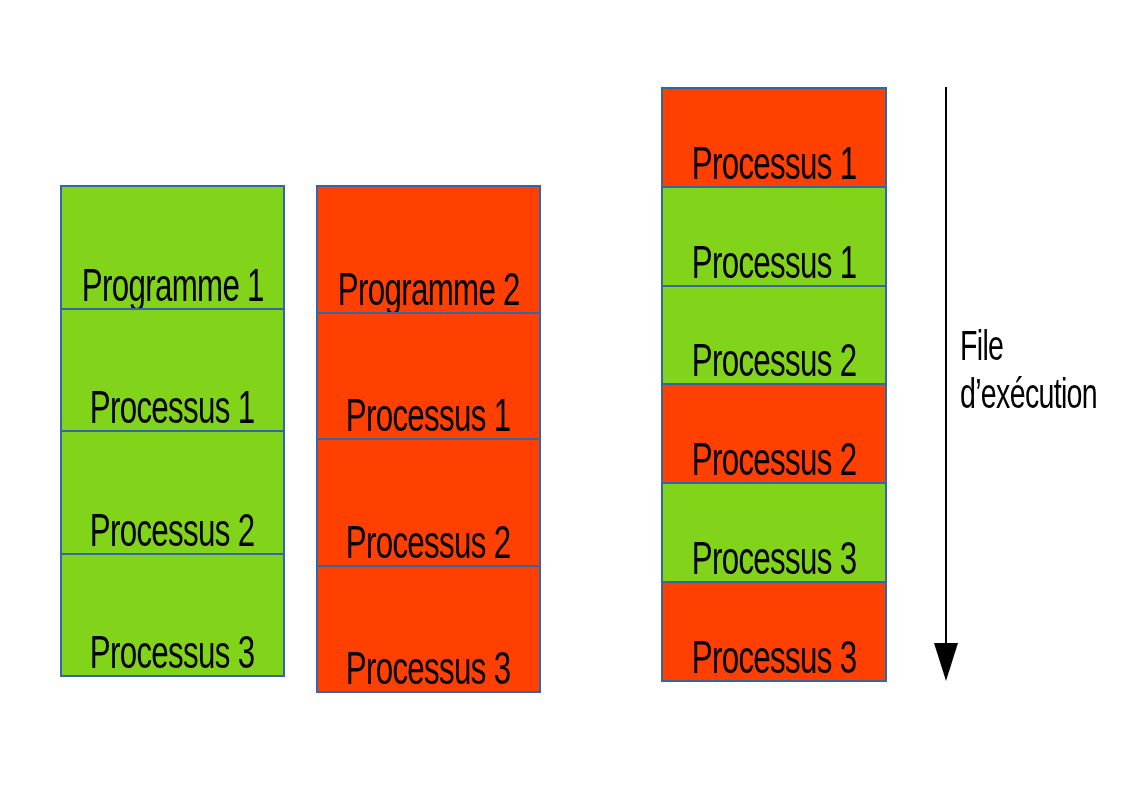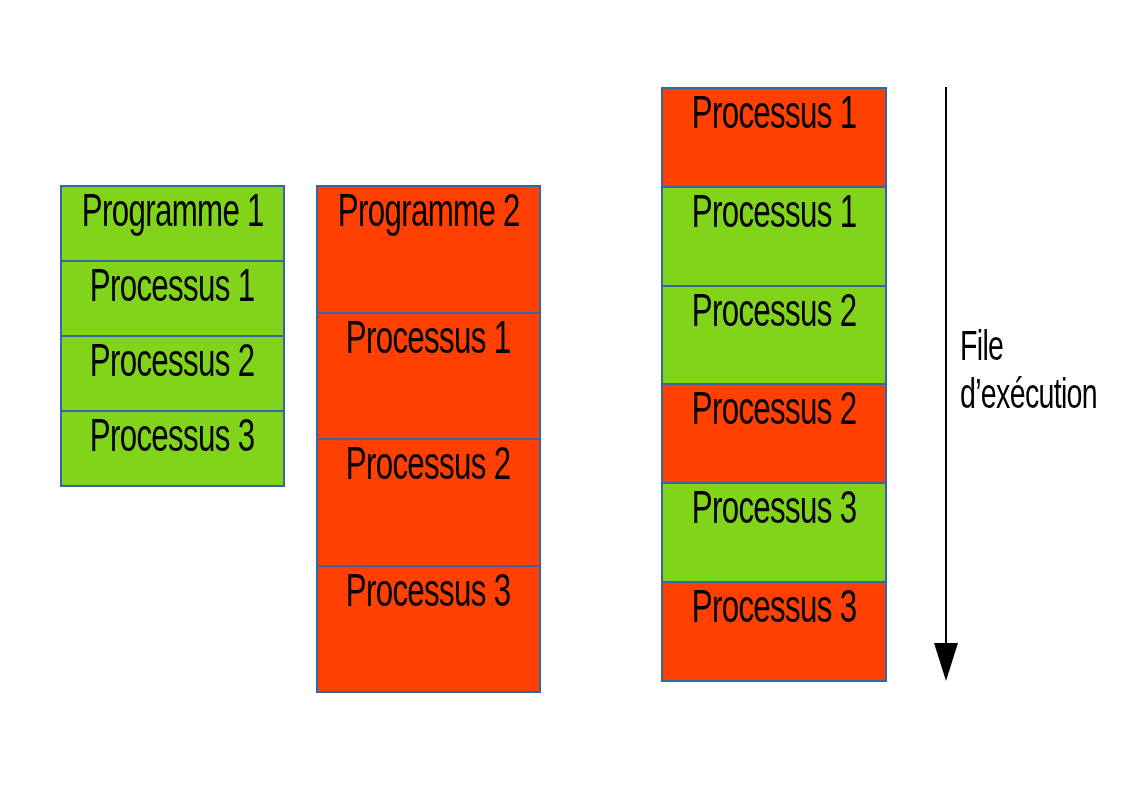--- a/index.html
+++ b/index.html
@@ -19,21 +19,21 @@
     position: absolute;
     display: flex;
     flex-direction: column;
     border: 2px solid var(--border, #3465A4);
     box-sizing: border-box;
     background: #ffffff;
   }
   .cell {
     flex: 1;
     display: flex;
-    align-items: flex-start;
+    align-items: flex-end;
     justify-content: center;
     overflow: hidden;
   }
   .cell + .cell {
     border-top: 2px solid var(--border, #3465A4);
   }
   .cell[data-color="green"] { background: var(--green, #81D41A); }
   .cell[data-color="red"]   { background: var(--red, #FF4000); }
   .cell .t {
     display: inline-block;
@@ -74,21 +74,21 @@
     transform-origin: left center;
     white-space: nowrap;
     letter-spacing: -1px;
   }
 </style>
 </head>
 <body>
 
 <div class="canvas">
 
-  <div class="col" style="left:60px; top:185px; width:225px; height:302px;">
+  <div class="col" style="left:60px; top:185px; width:225px; height:492px;">
     <div class="cell" data-color="green">
       <span class="t">Programme 1</span>
     </div>
     <div class="cell" data-color="green">
       <span class="t">Processus 1</span>
     </div>
     <div class="cell" data-color="green">
       <span class="t">Processus 2</span>
     </div>
     <div class="cell" data-color="green">

